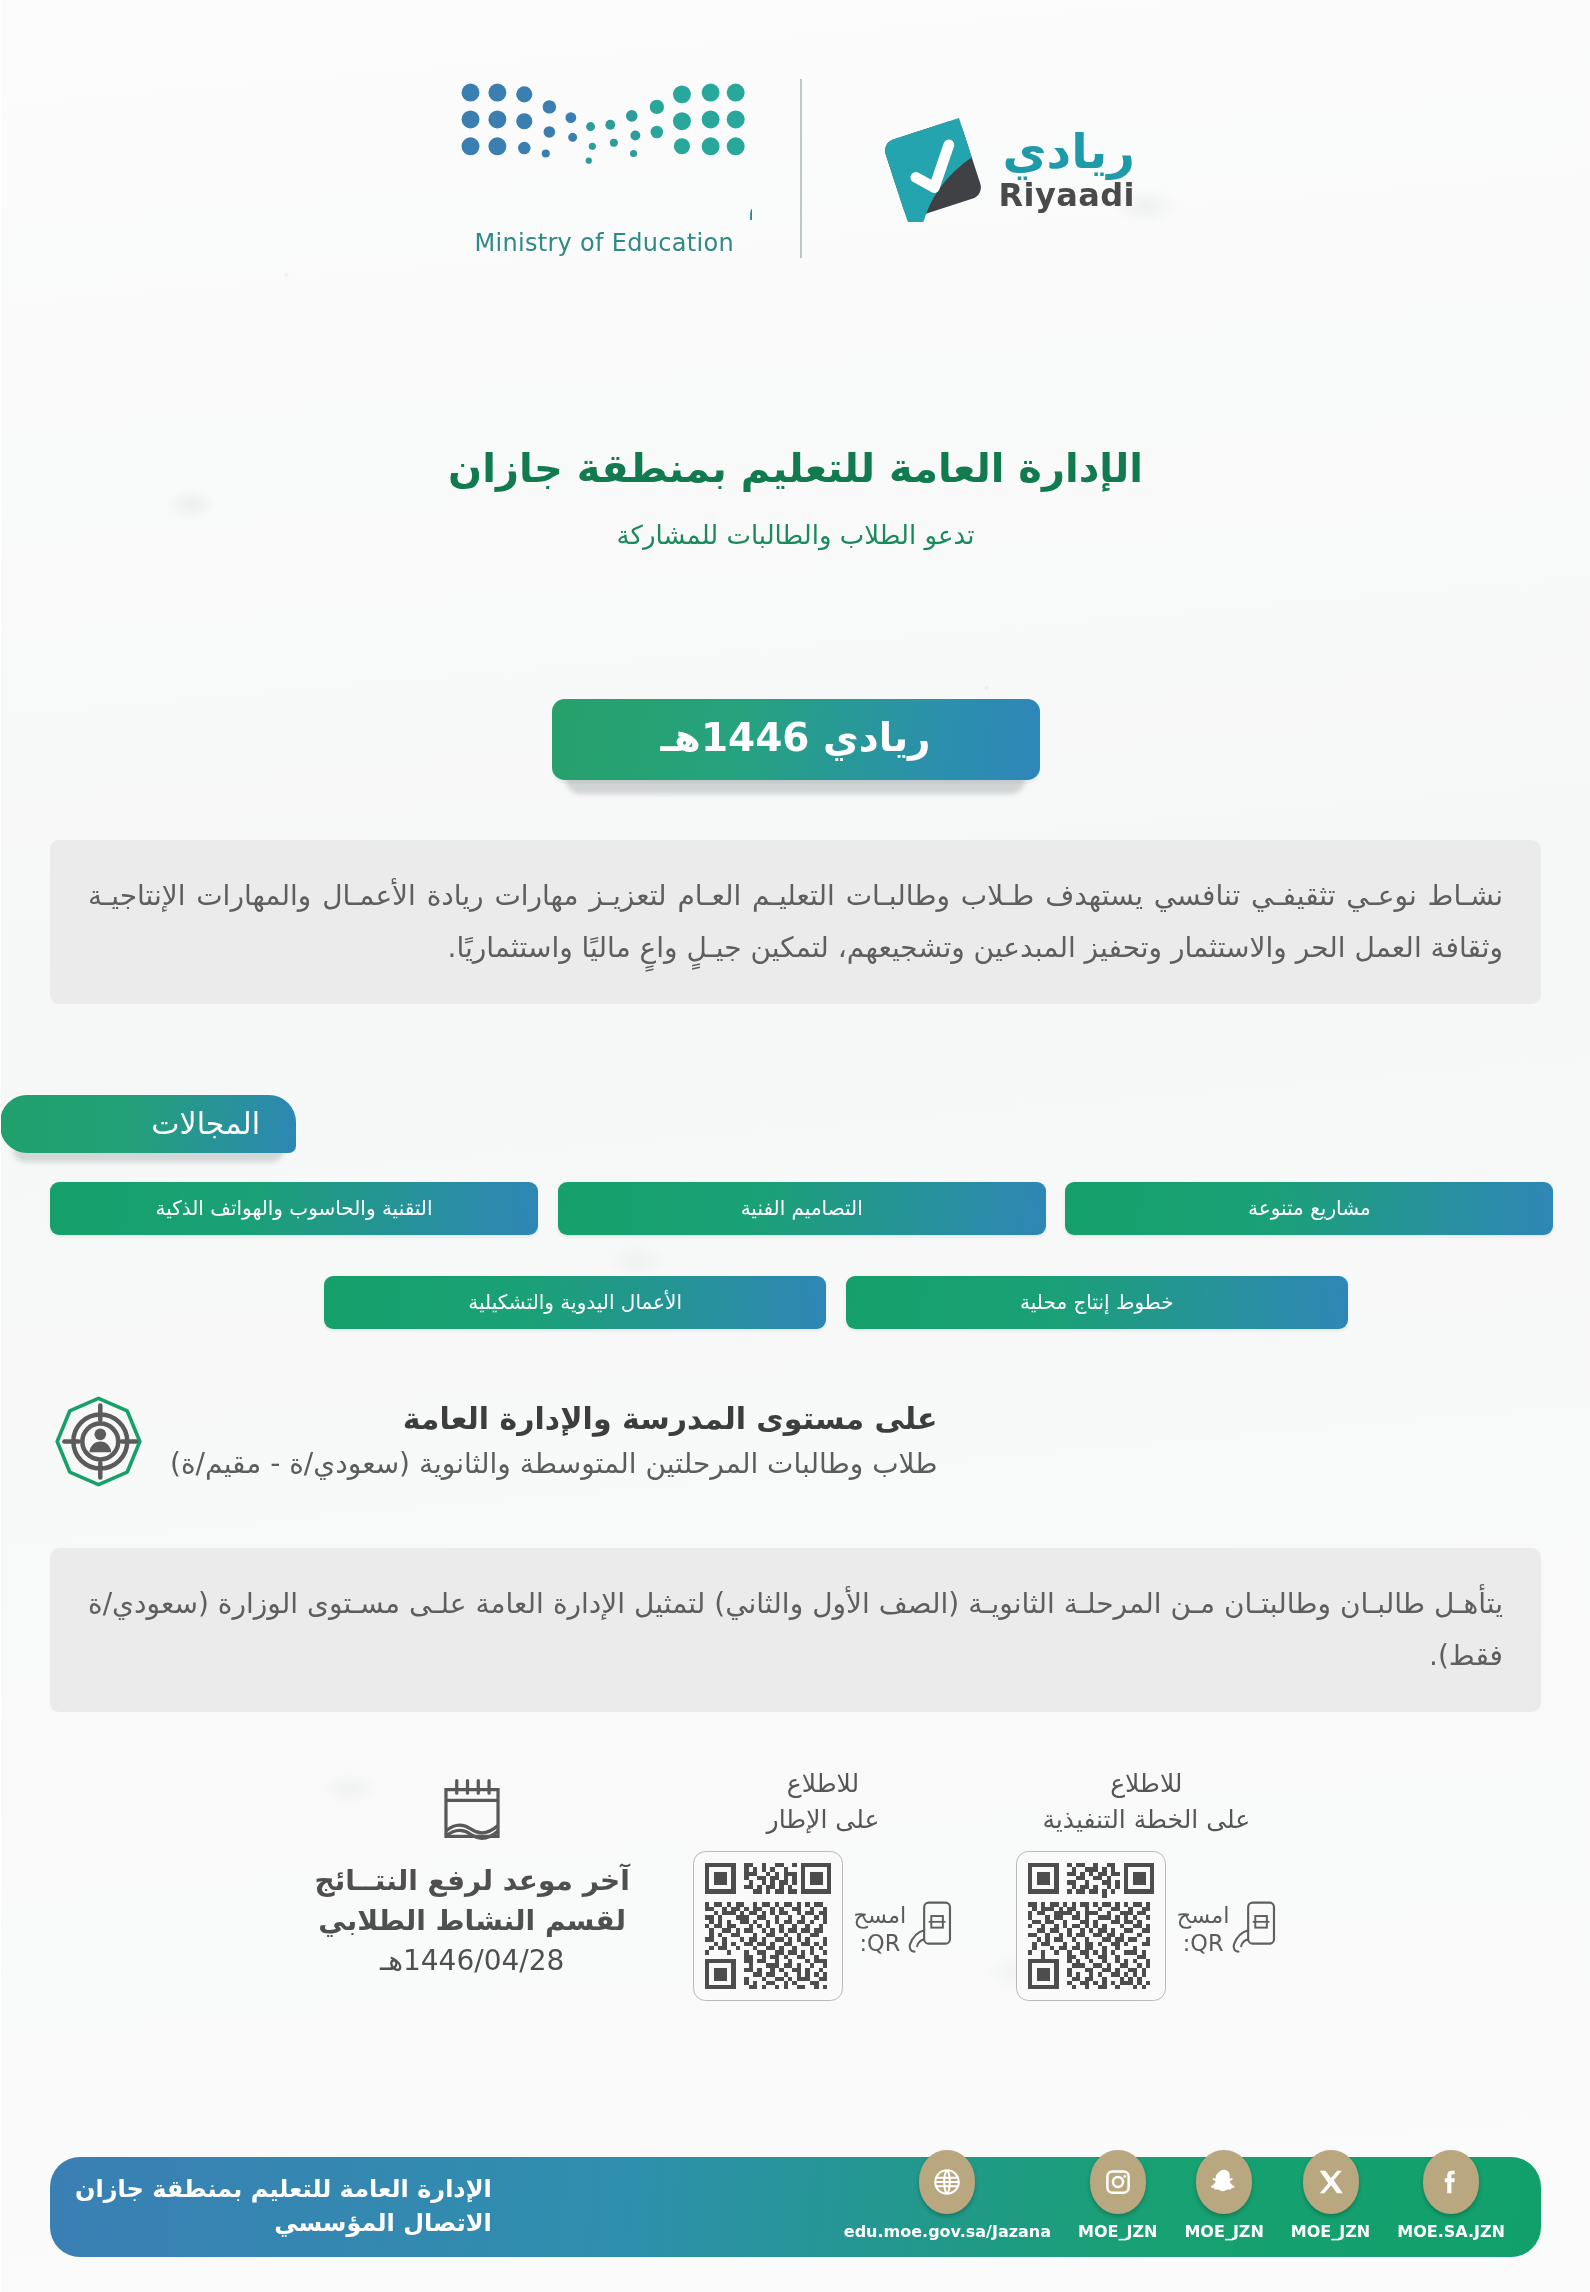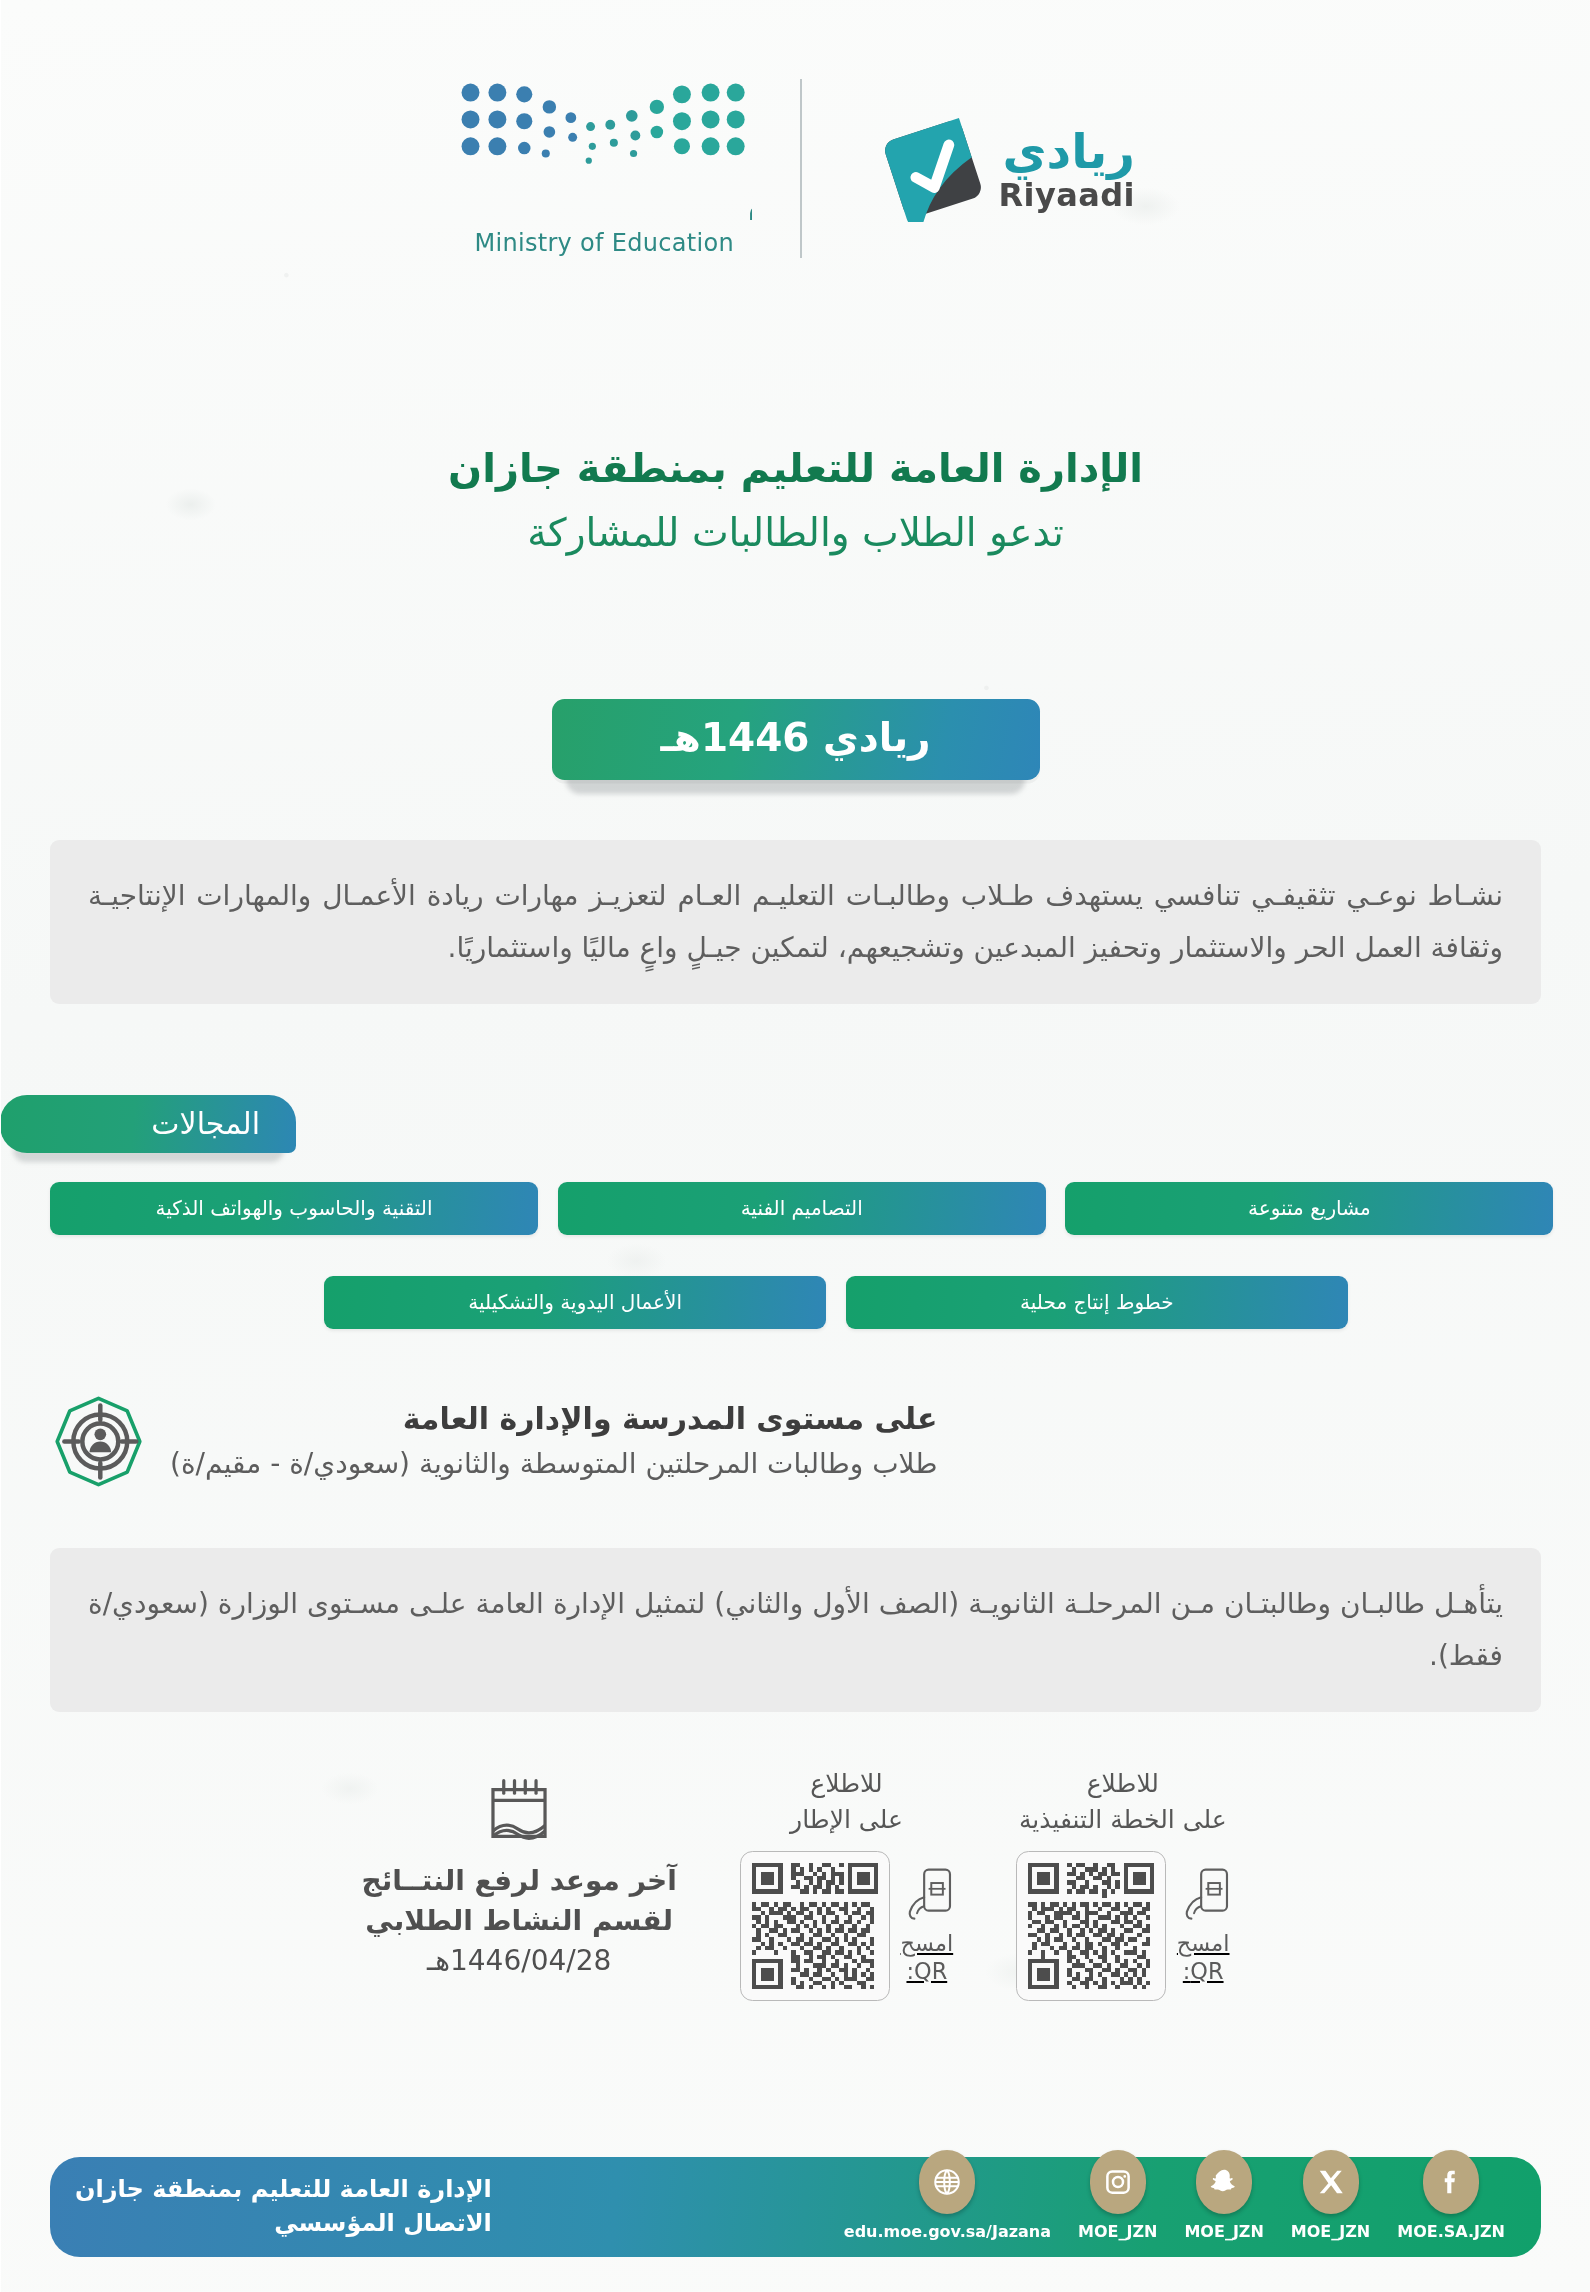--- a/index.html
+++ b/index.html
@@ -88,22 +88,22 @@
     position: absolute;
     top: 441px; left: 0; right: 0;
     text-align: center;
     z-index: 3;
   }
   .h-main {
     font-size: 40px; font-weight: 700; color: #127a4f;
     letter-spacing: -0.4px; line-height: 1.35;
   }
   .h-sub {
-    font-size: 39px; font-weight: 400; color: #1a8a5e;
-    line-height: 1.45; margin-top: 10px;
+    font-size: 26px; font-weight: 400; color: #1a8a5e;
+    line-height: 1.45; margin-top: 22px;
   }
   .h-sub2 {
     font-size: 39px; font-weight: 400; color: #1a8a5e;
     line-height: 1.45;
   }
 
   .badge-wrap {
     position: absolute;
     top: 699px; left: 0; right: 0;
     display: flex; justify-content: center;
@@ -239,21 +239,21 @@
     font-size: 28px; font-weight: 400; color: #4f4f4f;
     margin-top: 3.6px; direction: rtl;
   }
 
   .qr-unit { display: flex; flex-direction: column; align-items: center; }
   .qr-label {
     font-size: 25px; color: #565656; line-height: 1.45;
     text-align: center; margin-bottom: 12.5px; font-weight: 400;
   }
   .qr-body { display: flex; align-items: center; gap: 10.7px; }
-  .qr-scan { display: flex; flex-direction: column; align-items: flex-start; text-decoration: underline; }
+  .qr-scan { display: flex; flex-direction: row; align-items: flex-end; }
   .phone-icon { width: 47px; height: 57px; }
   .scan-text {
     font-size: 22.4px; color: #5b5b5b; line-height: 1.25;
     text-align: center; margin-top: 5.4px;
   }
   .qr-frame {
     width: 150px; height: 150px;
     border: 1.8px solid #b9b9b9;
     border-radius: 12.5px;
     padding: 10.7px;

